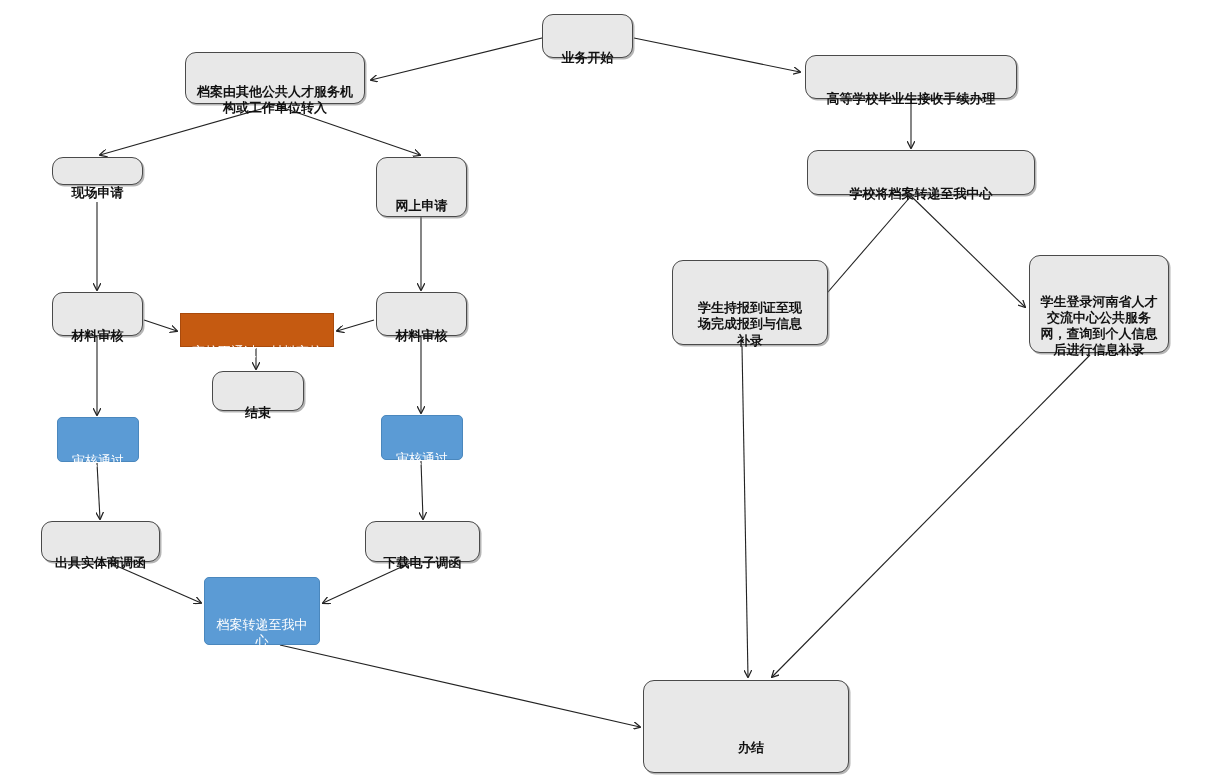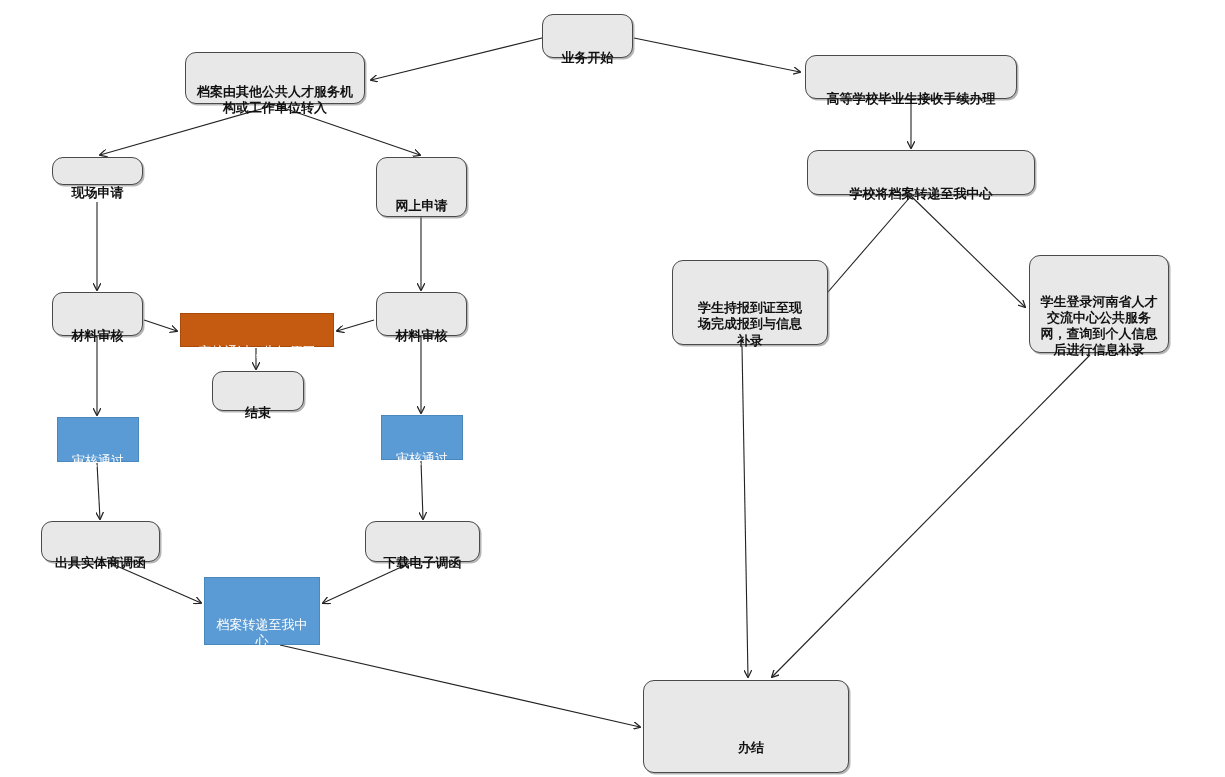--- a/index.html
+++ b/index.html
@@ -41,21 +41,21 @@
   }
   .node.grey {
     background: #e8e8e8;
     border: 1.4px solid #4a4a4a;
     border-radius: 11px;
     box-shadow: 1.5px 1.5px 0 rgba(120,120,120,0.55);
   }
   .node.blue {
     background: #5b9bd5;
     border: 1px solid #4a87bd;
-    border-radius: 0;
+    border-radius: 5px;
     color: #ffffff;
     font-family: "DejaVu Sans", "Liberation Sans", sans-serif;
     font-weight: 400;
     font-size: 13px;
     box-shadow: none;
   }
   .node.orange {
     background: #c55a11;
     border: 1px solid #a94a0c;
     border-radius: 0;
@@ -135,21 +135,21 @@
 网，查询到个人信息
 后进行信息补录</span>
       </div>
       <div class="node grey" style="left: 52px; top: 292px; width: 91px; height: 44px;">
         <span class="label">材料审核</span>
       </div>
       <div class="node grey" style="left: 376px; top: 292px; width: 91px; height: 44px;">
         <span class="label">材料审核</span>
       </div>
       <div class="node orange" style="left: 180px; top: 313px; width: 154px; height: 34px;">
-        <span class="label">审核通过，告知原因</span>
+        <span class="label">审核不通过，材料审核</span>
       </div>
       <div class="node grey" style="left: 212px; top: 371px; width: 92px; height: 40px;">
         <span class="label">结束</span>
       </div>
       <div class="node blue" style="left: 57px; top: 417px; width: 82px; height: 45px;">
         <span class="label">审核通过</span>
       </div>
       <div class="node blue" style="left: 381px; top: 415px; width: 82px; height: 45px;">
         <span class="label">审核通过</span>
       </div>

